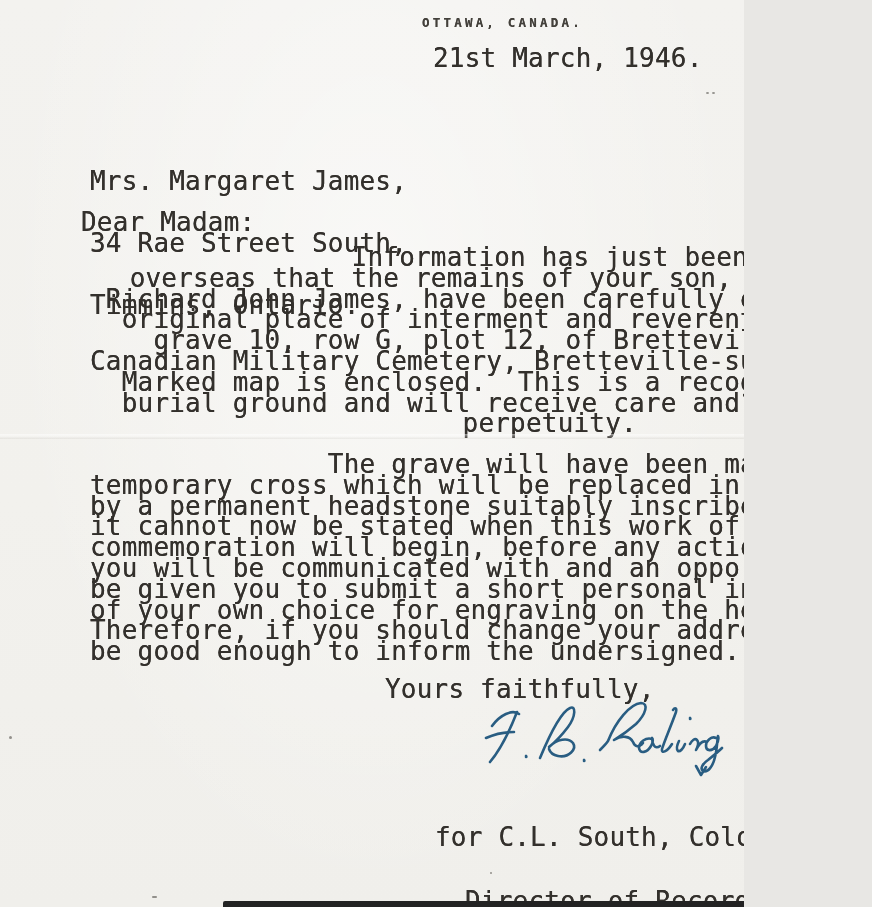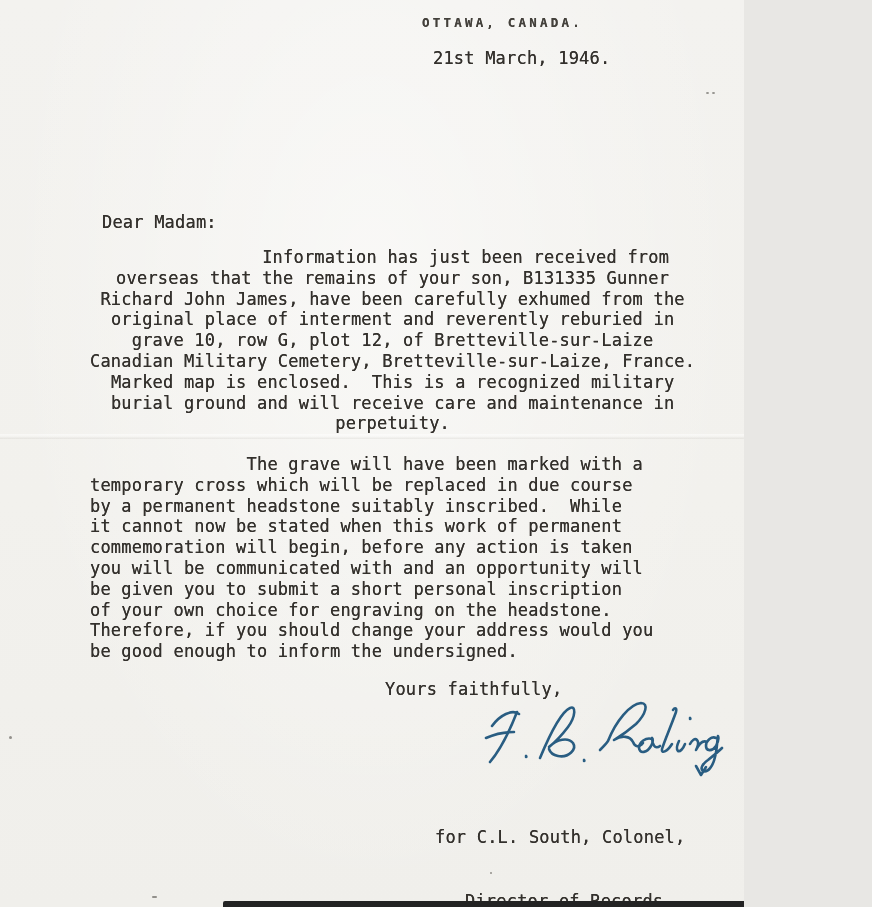--- a/index.html
+++ b/index.html
@@ -13,37 +13,37 @@
     width: 744px; height: 907px;
     overflow: hidden;
     background:
       radial-gradient(ellipse at 50% 30%, rgba(255,255,255,0.5), rgba(0,0,0,0) 70%),
       linear-gradient(180deg, #f3f2ef 0%, #f2f1ed 55%, #f0efeb 100%);
   }
   .typewriter {
     position: absolute;
     color: #33302c;
     font-family: "DejaVu Sans Mono", "Liberation Mono", monospace;
-    font-size: 17px;
+    font-size: 26px;
     letter-spacing: 0.2px;
     line-height: 20.8px;
     text-shadow: 0 0 0.6px rgba(45,42,38,0.9);
     white-space: pre;
   }
   .place-line {
     left: 422px; top: 13px;
     font-size: 12.5px;
     letter-spacing: 3.2px;
     font-weight: bold;
     color: #43403b;
     text-shadow: 0 0 0.5px rgba(60,56,50,0.8);
   }
   .date-line  { left: 433px; top: 48px; }
   .recipient  { left: 90px;  top: 129px; }
-  .salutation { left: 102px;  top: 212px; }
+  .salutation { left: 81px;  top: 212px; }
   .para-1     { left: 90px;  top: 247px; text-align: center; }
   .para-2     { left: 90px;  top: 454px; }
   .closing    { left: 385px; top: 679px; }
   .signoff    { left: 435px; top: 785px; line-height: 21.2px; }
   .signoff .s2 { padding-left: 30px; }
   .signature {
     position: absolute;
     left: 462px; top: 694px;
     width: 300px; height: 84px;
   }
@@ -77,20 +77,25 @@
 </style>
 </head>
 <body>
 
 <div class="page">
 
   <div class="typewriter place-line">OTTAWA, CANADA.</div>
 
   <div class="typewriter date-line">21st March, 1946.</div>
 
+  <div class="typewriter recipient">
+    <div>Mrs. Margaret James,</div>
+    <div>34 Rae Street South,</div>
+    <div>Timmins, Ontario.</div>
+  </div>
 
   <div class="typewriter salutation">Dear Madam:</div>
 
   <div class="typewriter para-1">              Information has just been received from
 overseas that the remains of your son, B131335 Gunner
 Richard John James, have been carefully exhumed from the
 original place of interment and reverently reburied in
 grave 10, row G, plot 12, of Bretteville-sur-Laize
 Canadian Military Cemetery, Bretteville-sur-Laize, France.
 Marked map is enclosed.  This is a recognized military

